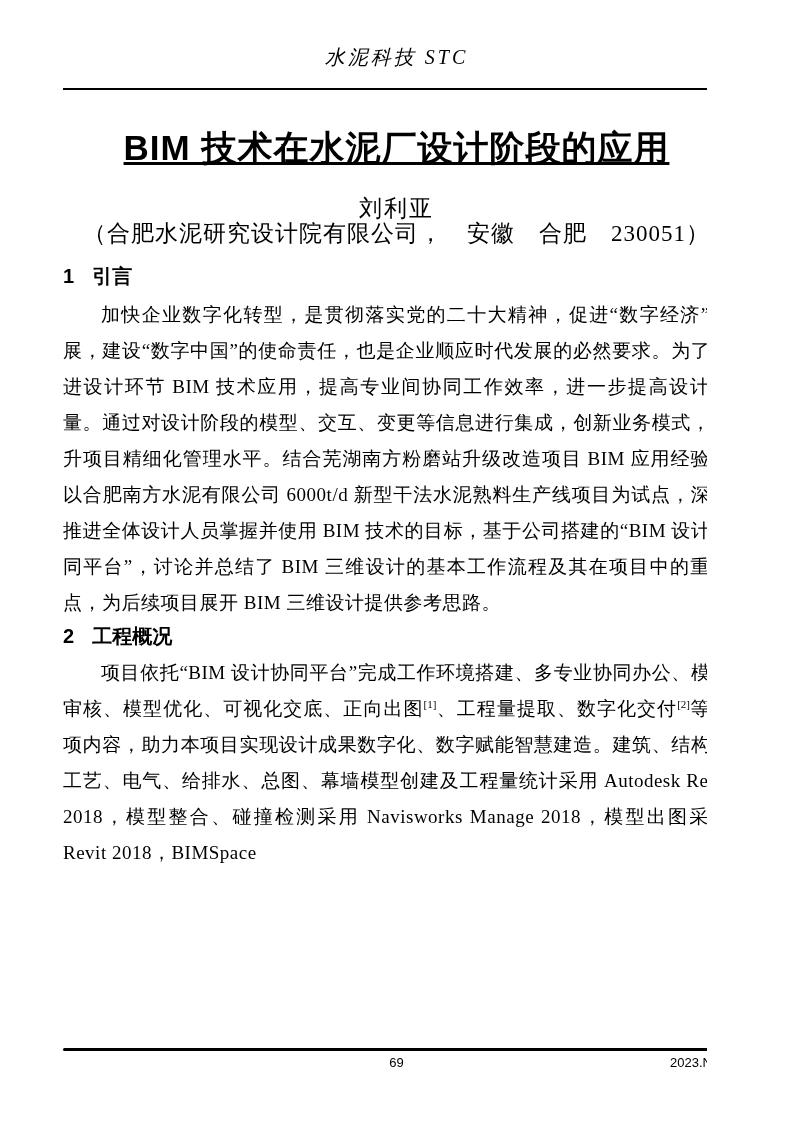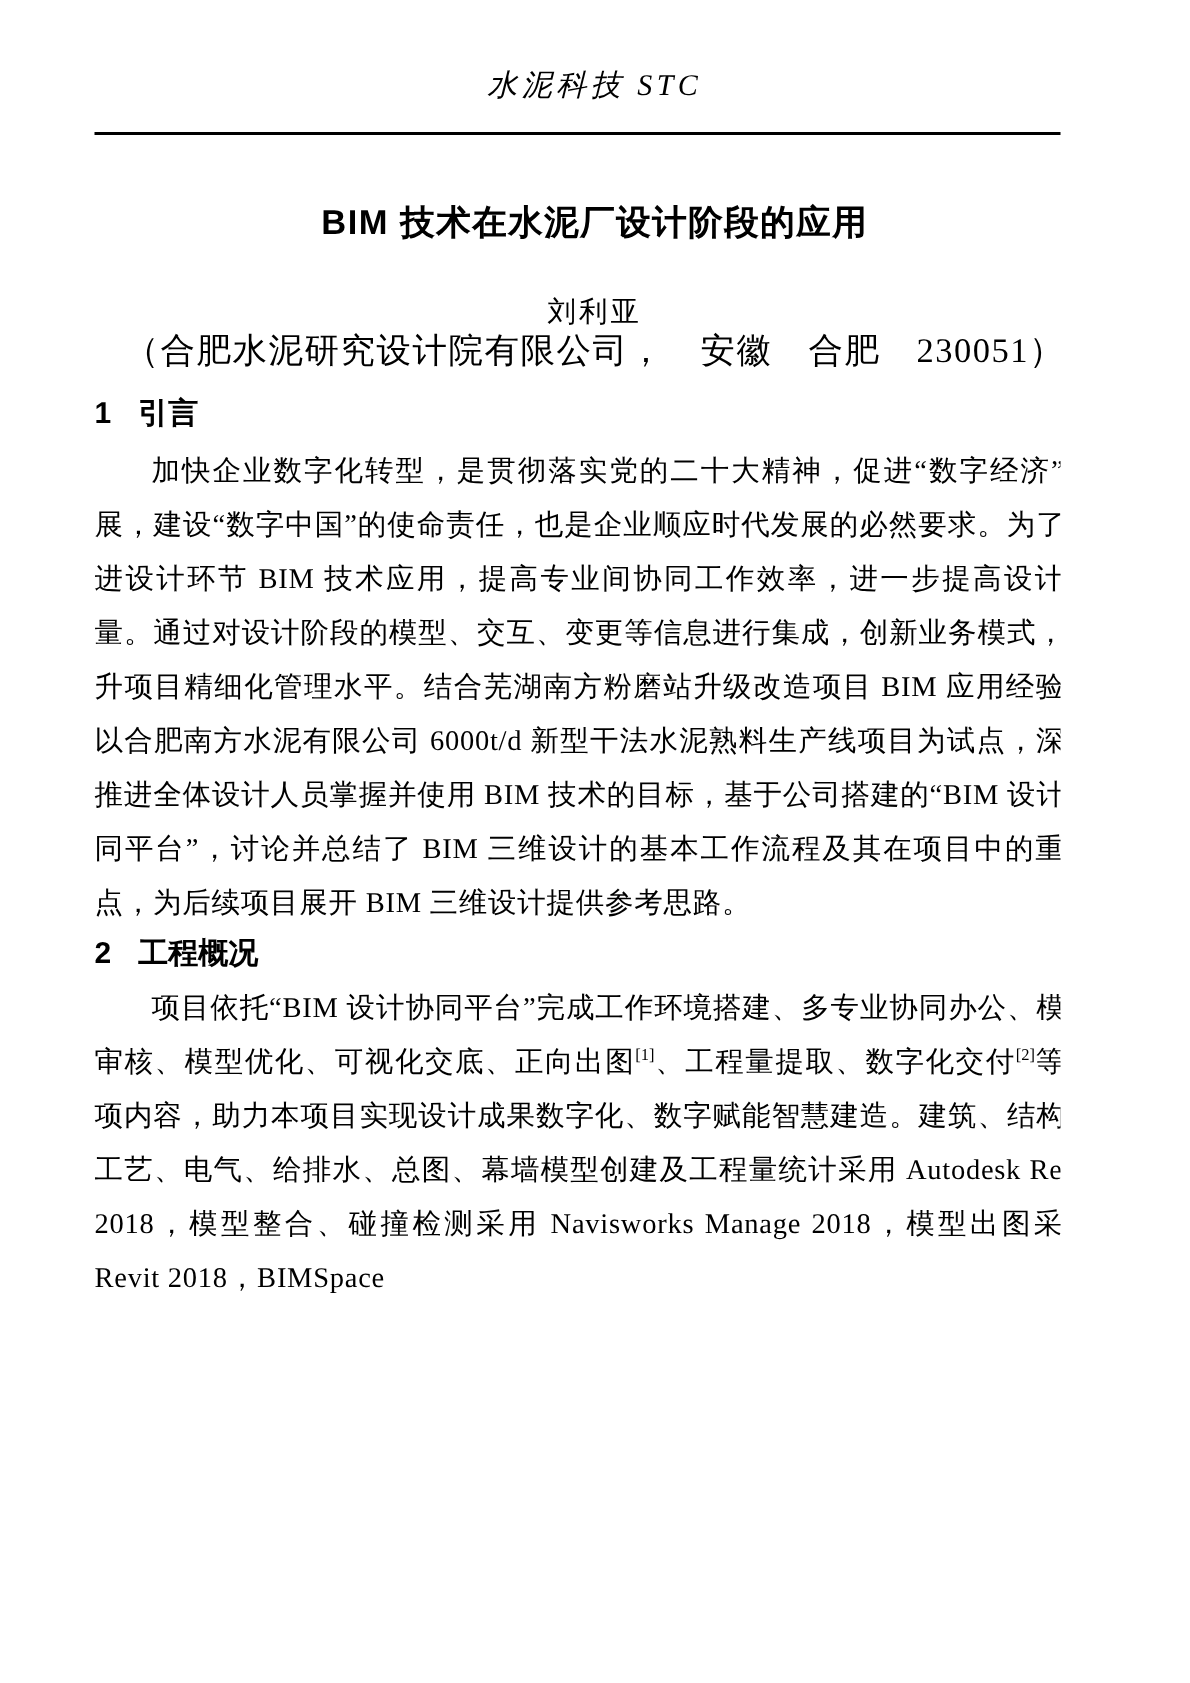--- a/index.html
+++ b/index.html
@@ -35,28 +35,29 @@
   .header-rule {
     margin-top: 18px;
     height: 2px;
     background: #000000;
   }
   .article-title {
     margin: 36px 0 0 0;
     text-align: center;
     font-family: "Liberation Sans", sans-serif;
     font-weight: 700;
-    font-size: 23px;
+    font-size: 35px;
     line-height: 44px;
     letter-spacing: 1px;
+    text-decoration: underline;
   }
   .author {
     margin-top: 27px;
     text-align: center;
-    font-size: 19px;
+    font-size: 23px;
     line-height: 24px;
     letter-spacing: 2px;
   }
   .affiliation {
     margin-top: 0;
     text-align: center;
     font-size: 23px;
     line-height: 26px;
     letter-spacing: 1px;
   }
@@ -131,13 +132,20 @@
     <div class="affiliation">（合肥水泥研究设计院有限公司，　安徽　合肥　230051）</div>
 
     <h2 class="section-heading first"><span class="sec-num">1</span><span>引言</span></h2>
     <p class="body-para">加快企业数字化转型，是贯彻落实党的二十大精神，促进“数字经济”发展，建设“数字中国”的使命责任，也是企业顺应时代发展的必然要求。为了推进设计环节 BIM 技术应用，提高专业间协同工作效率，进一步提高设计质量。通过对设计阶段的模型、交互、变更等信息进行集成，创新业务模式，提升项目精细化管理水平。结合芜湖南方粉磨站升级改造项目 BIM 应用经验，以合肥南方水泥有限公司 6000t/d 新型干法水泥熟料生产线项目为试点，深入推进全体设计人员掌握并使用 BIM 技术的目标，基于公司搭建的“BIM 设计协同平台”，讨论并总结了 BIM 三维设计的基本工作流程及其在项目中的重难点，为后续项目展开 BIM 三维设计提供参考思路。</p>
 
     <h2 class="section-heading second"><span class="sec-num">2</span><span>工程概况</span></h2>
     <p class="body-para cont"><span>项目依托“BIM 设计协同平台”完成工作环境搭建、多专业协同办公、模型审核、模型优化、可视化交底、正向出图</span><sup>[1]</sup><span>、工程量提取、数字化交付</span><sup>[2]</sup><span>等多项内容，助力本项目实现设计成果数字化、数字赋能智慧建造。建筑、结构、工艺、电气、给排水、总图、幕墙模型创建及工程量统计采用 Autodesk Revit 2018，模型整合、碰撞检测采用 Navisworks Manage 2018，模型出图采用 Revit 2018，BIMSpace</span></p>
 
   </div>
 
+  <div class="footer">
+    <div class="footer-rule"></div>
+    <div class="footer-row">
+      <span class="page-number">69</span>
+      <span class="issue-label">2023.No.1</span>
+    </div>
+  </div>
 </div>
 
 </body></html>

